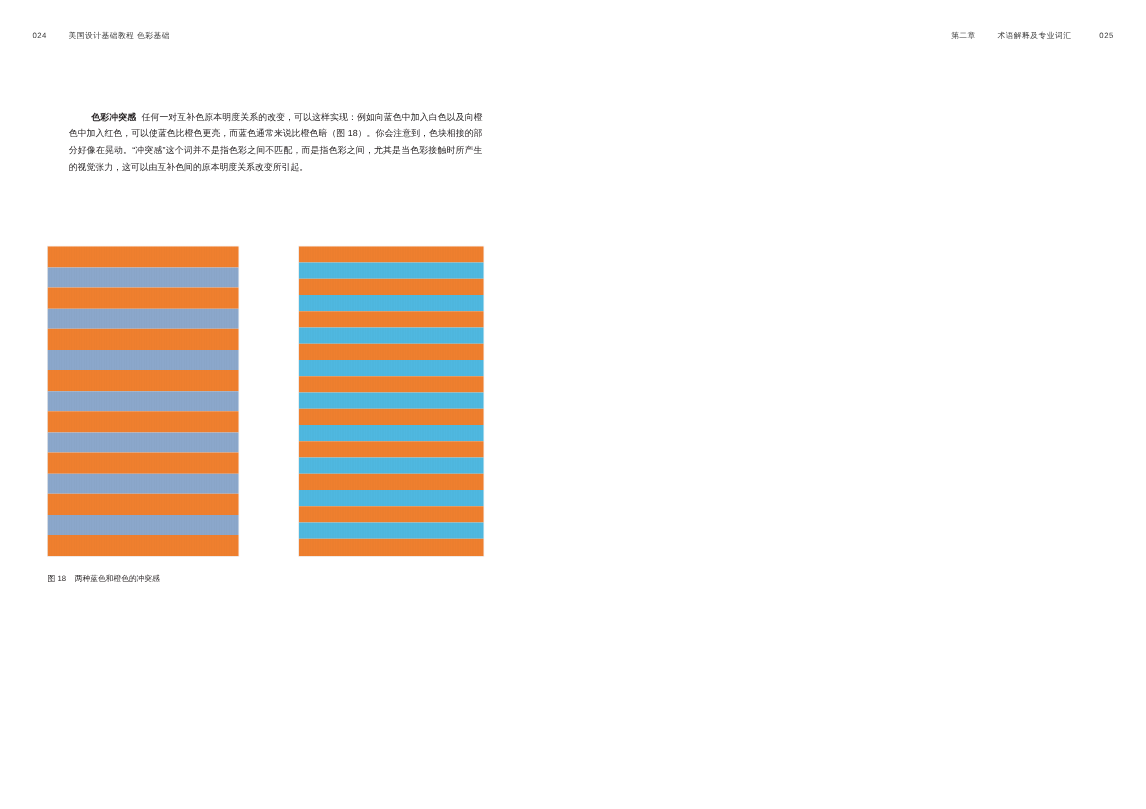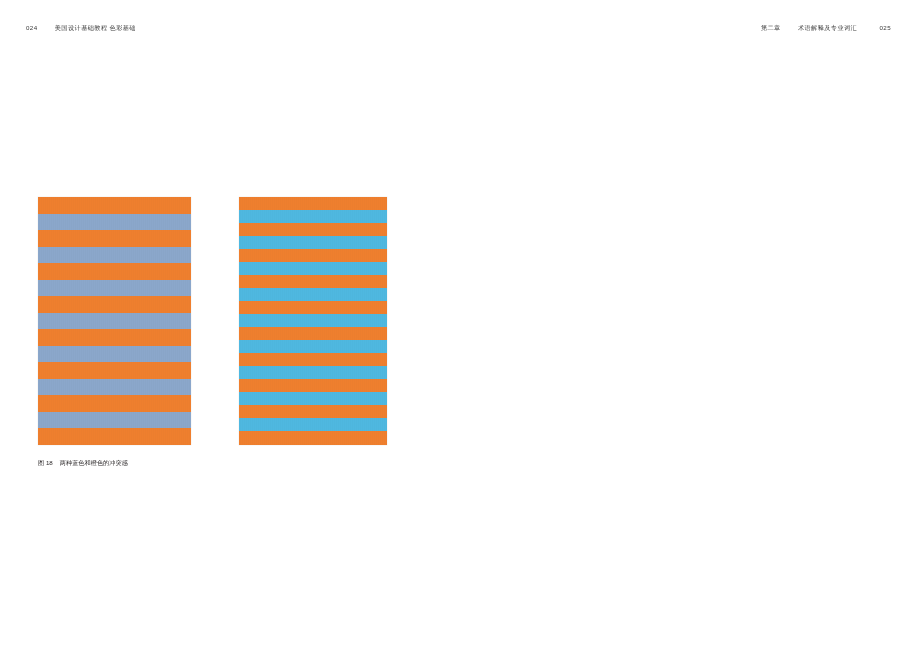--- a/index.html
+++ b/index.html
@@ -108,20 +108,23 @@
 <div class="spread">
 
   <div class="page page-left">
 
     <div class="runhead runhead-left">
       <span class="folio">024</span>
       <span class="sep"></span>
       <span>美国设计基础教程   色彩基础</span>
     </div>
 
+    <div class="bodytext left-body">
+      <span class="indent"></span><b>色彩冲突感</b>&nbsp;&nbsp;<span>任何一对互补色原本明度关系的改变，可以这样实现：例如向蓝色中加入白色以及向橙色中加入红色，可以使蓝色比橙色更亮，而蓝色通常来说比橙色暗（图 18）。你会注意到，色块相接的部分好像在晃动。“冲突感”这个词并不是指色彩之间不匹配，而是指色彩之间，尤其是当色彩接触时所产生的视觉张力，这可以由互补色间的原本明度关系改变所引起。</span>
+    </div>
 
     <div class="figure" id="fig18a">
       <div class="stripe-block" style="width: 153px; height: 248px;">
           <div class="stripe" style="background: rgb(239, 127, 46); height: 17px;"></div>
           <div class="stripe" style="background: rgb(139, 167, 203); height: 16px;"></div>
           <div class="stripe" style="background: rgb(239, 127, 46); height: 17px;"></div>
           <div class="stripe" style="background: rgb(139, 167, 203); height: 16px;"></div>
           <div class="stripe" style="background: rgb(239, 127, 46); height: 17px;"></div>
           <div class="stripe" style="background: rgb(139, 167, 203); height: 16px;"></div>
           <div class="stripe" style="background: rgb(239, 127, 46); height: 17px;"></div>

